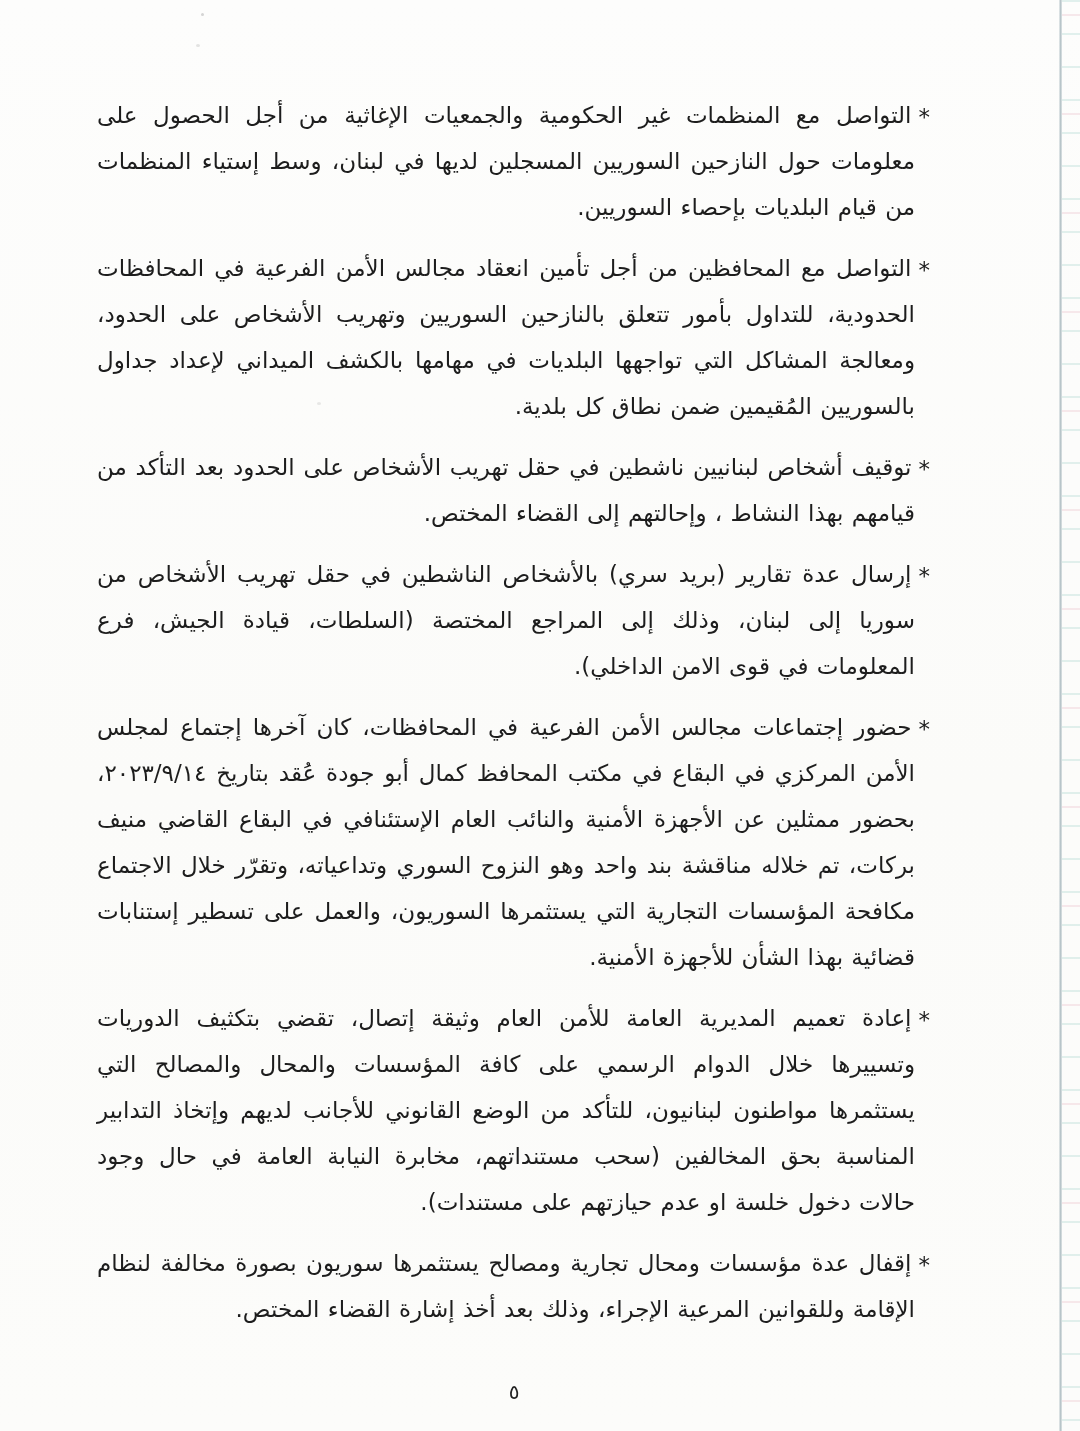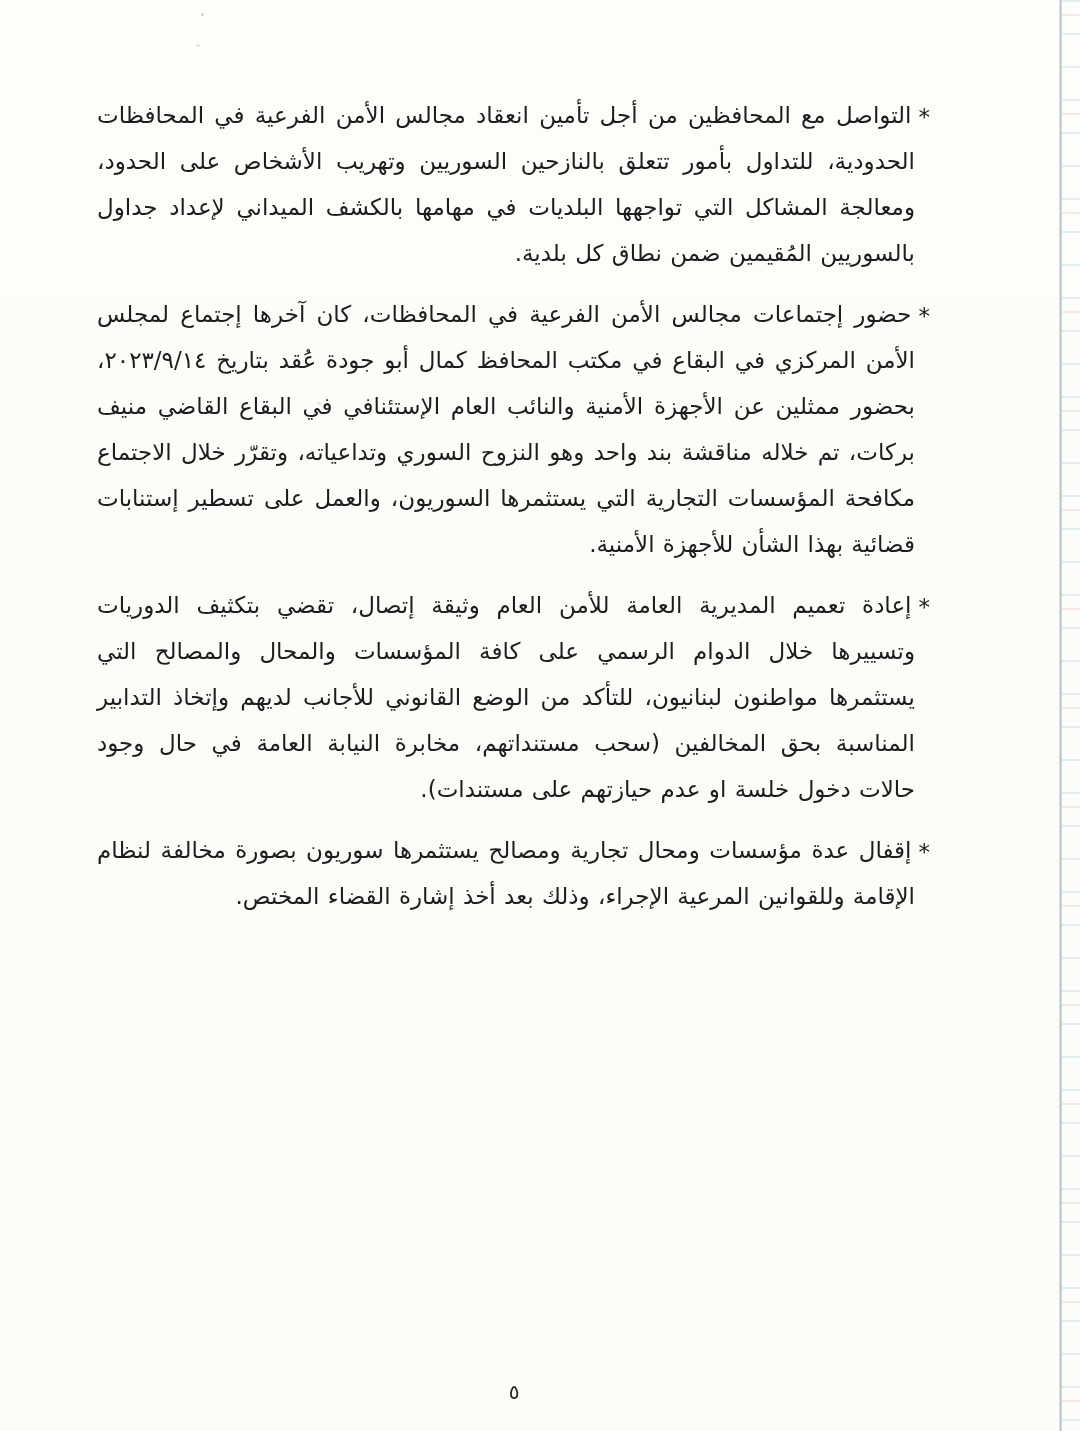--- a/index.html
+++ b/index.html
@@ -79,25 +79,28 @@
   .speck.s2{left:196px;top:44px;width:4px;height:3px;opacity:.22;}
   .speck.s3{left:317px;top:402px;width:4px;height:3px;opacity:.18;}
 </style>
 </head>
 <body>
 
 <div class="scan-page">
 
   <div class="content">
 
+    <p class="bullet"><span class="marker">*</span><span>التواصل مع المنظمات غير الحكومية والجمعيات الإغاثية من أجل الحصول على معلومات حول النازحين السوريين المسجلين لديها في لبنان، وسط إستياء المنظمات من قيام البلديات بإحصاء السوريين.</span></p>
 
     <p class="bullet"><span class="marker">*</span><span>التواصل مع المحافظين من أجل تأمين انعقاد مجالس الأمن الفرعية في المحافظات الحدودية، للتداول بأمور تتعلق بالنازحين السوريين وتهريب الأشخاص على الحدود، ومعالجة المشاكل التي تواجهها البلديات في مهامها بالكشف الميداني لإعداد جداول بالسوريين المُقيمين ضمن نطاق كل بلدية.</span></p>
 
+    <p class="bullet"><span class="marker">*</span><span>توقيف أشخاص لبنانيين ناشطين في حقل تهريب الأشخاص على الحدود بعد التأكد من قيامهم بهذا النشاط ، وإحالتهم إلى القضاء المختص.</span></p>
 
 
+    <p class="bullet"><span class="marker">*</span><span>إرسال عدة تقارير (بريد سري) بالأشخاص الناشطين في حقل تهريب الأشخاص من سوريا إلى لبنان، وذلك إلى المراجع المختصة (السلطات، قيادة الجيش، فرع المعلومات في قوى الامن الداخلي).</span></p>
 
     <p class="bullet"><span class="marker">*</span><span>حضور إجتماعات مجالس الأمن الفرعية في المحافظات، كان آخرها إجتماع لمجلس الأمن المركزي في البقاع في مكتب المحافظ كمال أبو جودة عُقد بتاريخ ٢٠٢٣/٩/١٤، بحضور ممثلين عن الأجهزة الأمنية والنائب العام الإستئنافي في البقاع القاضي منيف بركات، تم خلاله مناقشة بند واحد وهو النزوح السوري وتداعياته، وتقرّر خلال الاجتماع مكافحة المؤسسات التجارية التي يستثمرها السوريون، والعمل على تسطير إستنابات قضائية بهذا الشأن للأجهزة الأمنية.</span></p>
 
     <p class="bullet"><span class="marker">*</span><span>إعادة تعميم المديرية العامة للأمن العام وثيقة إتصال، تقضي بتكثيف الدوريات وتسييرها خلال الدوام الرسمي على كافة المؤسسات والمحال والمصالح التي يستثمرها مواطنون لبنانيون، للتأكد من الوضع القانوني للأجانب لديهم وإتخاذ التدابير المناسبة بحق المخالفين (سحب مستنداتهم، مخابرة النيابة العامة في حال وجود حالات دخول خلسة او عدم حيازتهم على مستندات).</span></p>
 
     <p class="bullet"><span class="marker">*</span><span>إقفال عدة مؤسسات ومحال تجارية ومصالح يستثمرها سوريون بصورة مخالفة لنظام الإقامة وللقوانين المرعية الإجراء، وذلك بعد أخذ إشارة القضاء المختص.</span></p>
 
   </div>
 
   <div class="page-number">٥</div>

